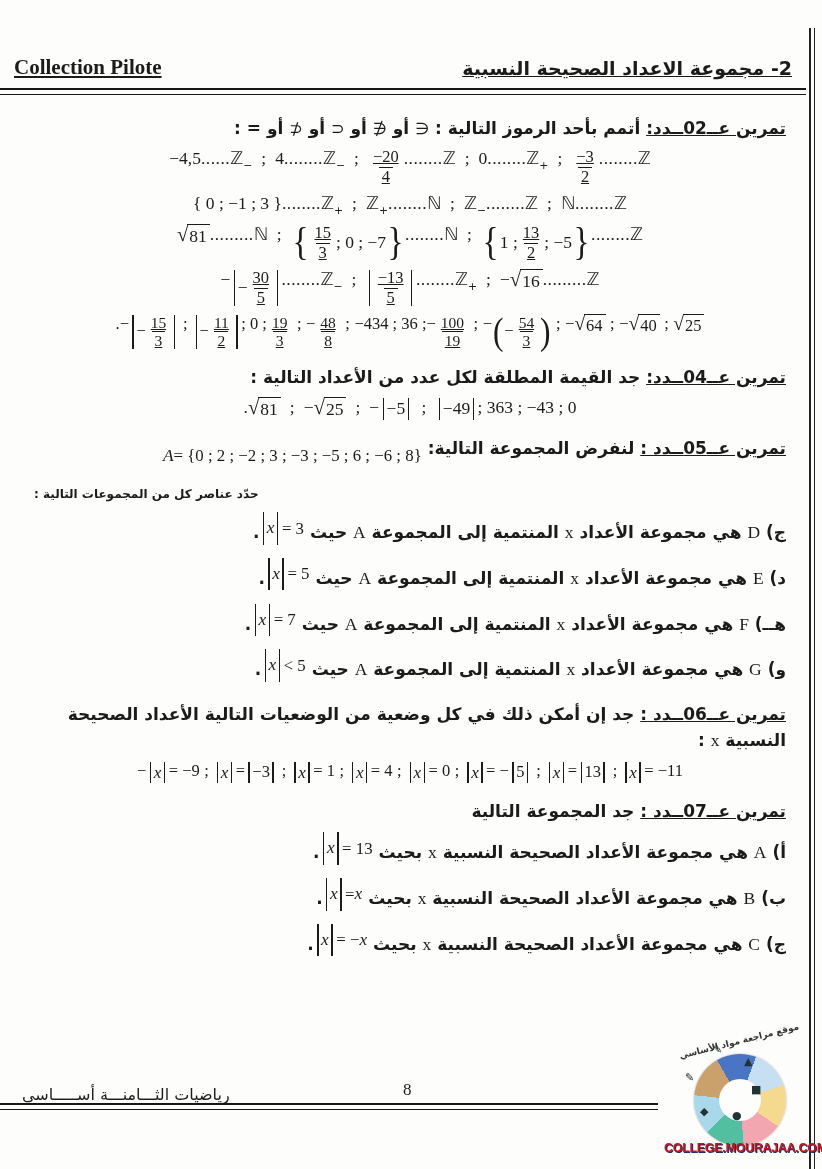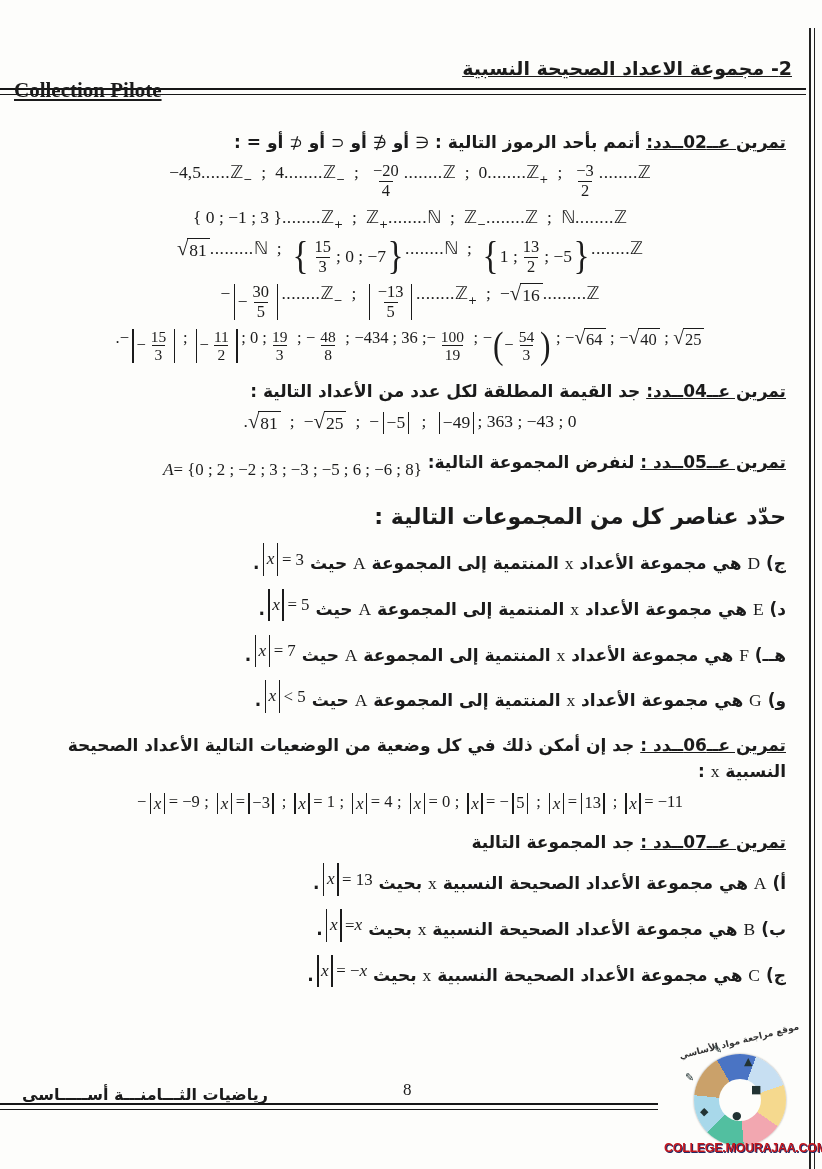--- a/index.html
+++ b/index.html
@@ -6,61 +6,61 @@
   .page{position:relative;width:822px;height:1169px;margin:0 auto;background:#fdfdfb;overflow:hidden;
         color:#1b1b1b;font-family:"DejaVu Sans",sans-serif;}
   
   .vrule{position:absolute;left:809px;top:28px;bottom:0;width:3px;
          border-left:2px solid #222;border-right:1.4px solid #222;}
   .hrule-header{position:absolute;left:0;top:88px;width:806px;height:4px;
          border-top:2.6px solid #171717;border-bottom:1.4px solid #171717;}
   .hrule-footer{position:absolute;left:0;top:1103px;width:658px;height:4px;
          border-top:2.2px solid #171717;border-bottom:1.2px solid #171717;}
   
-  .title-en{position:absolute;left:14px;top:78px;font-family:"Liberation Serif",serif;
+  .title-en{position:absolute;left:14px;top:55px;font-family:"Liberation Serif",serif;
          font-weight:bold;font-size:21px;text-decoration:underline;}
   .title-ar{position:absolute;right:30px;top:57px;direction:rtl;font-weight:bold;font-size:19px;
          text-decoration:underline;}
   
   .content{position:absolute;left:34px;top:112px;width:752px;}
   .b-heading{direction:rtl;text-align:right;font-size:17px;font-weight:bold;margin:14px 0 4px;line-height:1.55;}
-  .content > .b-heading:first-child{margin-top:17px;}
-  .b-text{direction:rtl;text-align:right;font-size:22px;font-weight:bold;margin:14px 0 6px;line-height:1.7;}
+  .content > .b-heading:first-child{margin-top:3px;}
+  .b-text{direction:rtl;text-align:left;font-size:12px;font-weight:bold;margin:14px 0 6px;line-height:1.7;}
   .b-item{direction:rtl;text-align:right;font-size:17px;font-weight:bold;margin:7px 0;line-height:2.0;}
   .b-math{direction:ltr;display:flex;justify-content:center;white-space:nowrap;
           font-family:"Liberation Serif",serif;font-size:17.5px;margin:7px 0;line-height:1.25;}
   .b-math.dense{font-size:16.5px;}
   
   .t-lbl{font-weight:bold;text-decoration:underline;}
   .t-ar{}
   .t-lat{font-family:"Liberation Serif",serif;font-size:1.03em;font-weight:normal;}
   .t-i{font-family:"Liberation Serif",serif;font-style:italic;font-weight:normal;font-size:1.03em;}
   .t-n{font-family:"Liberation Serif",serif;font-weight:normal;}
   .t-sym{font-family:"DejaVu Sans",sans-serif;font-weight:normal;font-size:0.95em;}
   .t-dots{font-family:"Liberation Serif",serif;font-weight:normal;letter-spacing:0.5px;}
   .t-semi{font-family:"Liberation Serif",serif;margin:0 9px;font-weight:normal;}
   .dense .t-semi{margin:0 4.5px;}
   .t-set{font-family:"DejaVu Sans",sans-serif;font-weight:normal;font-size:1.0em;}
   .t-set sub{font-size:0.62em;}
   .t-frac{display:inline-flex;flex-direction:column;align-items:center;vertical-align:middle;
-          font-size:0.94em;line-height:1.12;margin:0 2px;font-family:"Liberation Serif",serif;font-weight:normal;}
+          font-size:0.94em;line-height:1.12;margin:0 2px;font-family:"Liberation Serif",serif;font-weight:normal;text-decoration:underline;}
   .t-fn{display:block;padding:0 3px;}
   .t-fd{display:block;border-top:1.4px solid #1b1b1b;padding:0 3px;}
   .t-sqrt{display:inline-flex;align-items:flex-start;vertical-align:middle;font-family:"Liberation Serif",serif;font-weight:normal;}
   .t-rad{font-size:1.18em;line-height:1.05;margin-right:-1px;}
   .t-rand{border-top:1.4px solid #1b1b1b;padding:1px 3px 0 2px;}
   .t-abs{display:inline-flex;align-items:center;vertical-align:middle;margin:0 1px;font-weight:normal;}
   .t-vbar{width:1.4px;align-self:stretch;background:#1b1b1b;margin:1px 2.5px;min-height:1.25em;}
   .t-grp{display:inline-flex;align-items:center;vertical-align:middle;font-weight:normal;}
   .t-big{font-size:2.25em;font-weight:200;line-height:0.8;font-family:"Liberation Serif",serif;
          transform:scaleX(0.85);}
   .t-math{display:inline-flex;align-items:center;vertical-align:-7px;white-space:nowrap;
           font-family:"Liberation Serif",serif;font-weight:normal;font-size:0.99em;}
   
-  .footer-left{position:absolute;left:22px;top:1085px;direction:rtl;font-weight:bold;font-size:16px;}
+  .footer-left{position:absolute;left:22px;top:1085px;direction:rtl;font-weight:normal;font-size:16px;}
   .page-num{position:absolute;left:403px;top:1080px;font-family:"Liberation Serif",serif;font-size:17px;}
   .logo{position:absolute;left:672px;top:1038px;width:132px;height:122px;}
   .logo-arc{position:absolute;left:-8px;top:-2px;width:150px;text-align:center;direction:rtl;
             font-size:9px;font-weight:bold;transform:rotate(-14deg);color:#333;}
   .logo-ring{position:absolute;left:22px;top:16px;width:92px;height:92px;border-radius:50%;
       background:conic-gradient(from -30deg,#4a74c4 0 14%,#c7dff2 14% 28%,#f5d98e 28% 43%,
                  #f2a7b0 43% 57%,#52bfa0 57% 71%,#a8d8ea 71% 85%,#caa16a 85% 100%);
       box-shadow:0 0 2px rgba(0,0,0,0.4);}
   .logo-hole{position:absolute;left:50%;top:50%;width:42px;height:42px;margin:-21px 0 0 -21px;
       background:#fdfdfb;border-radius:50%;}

